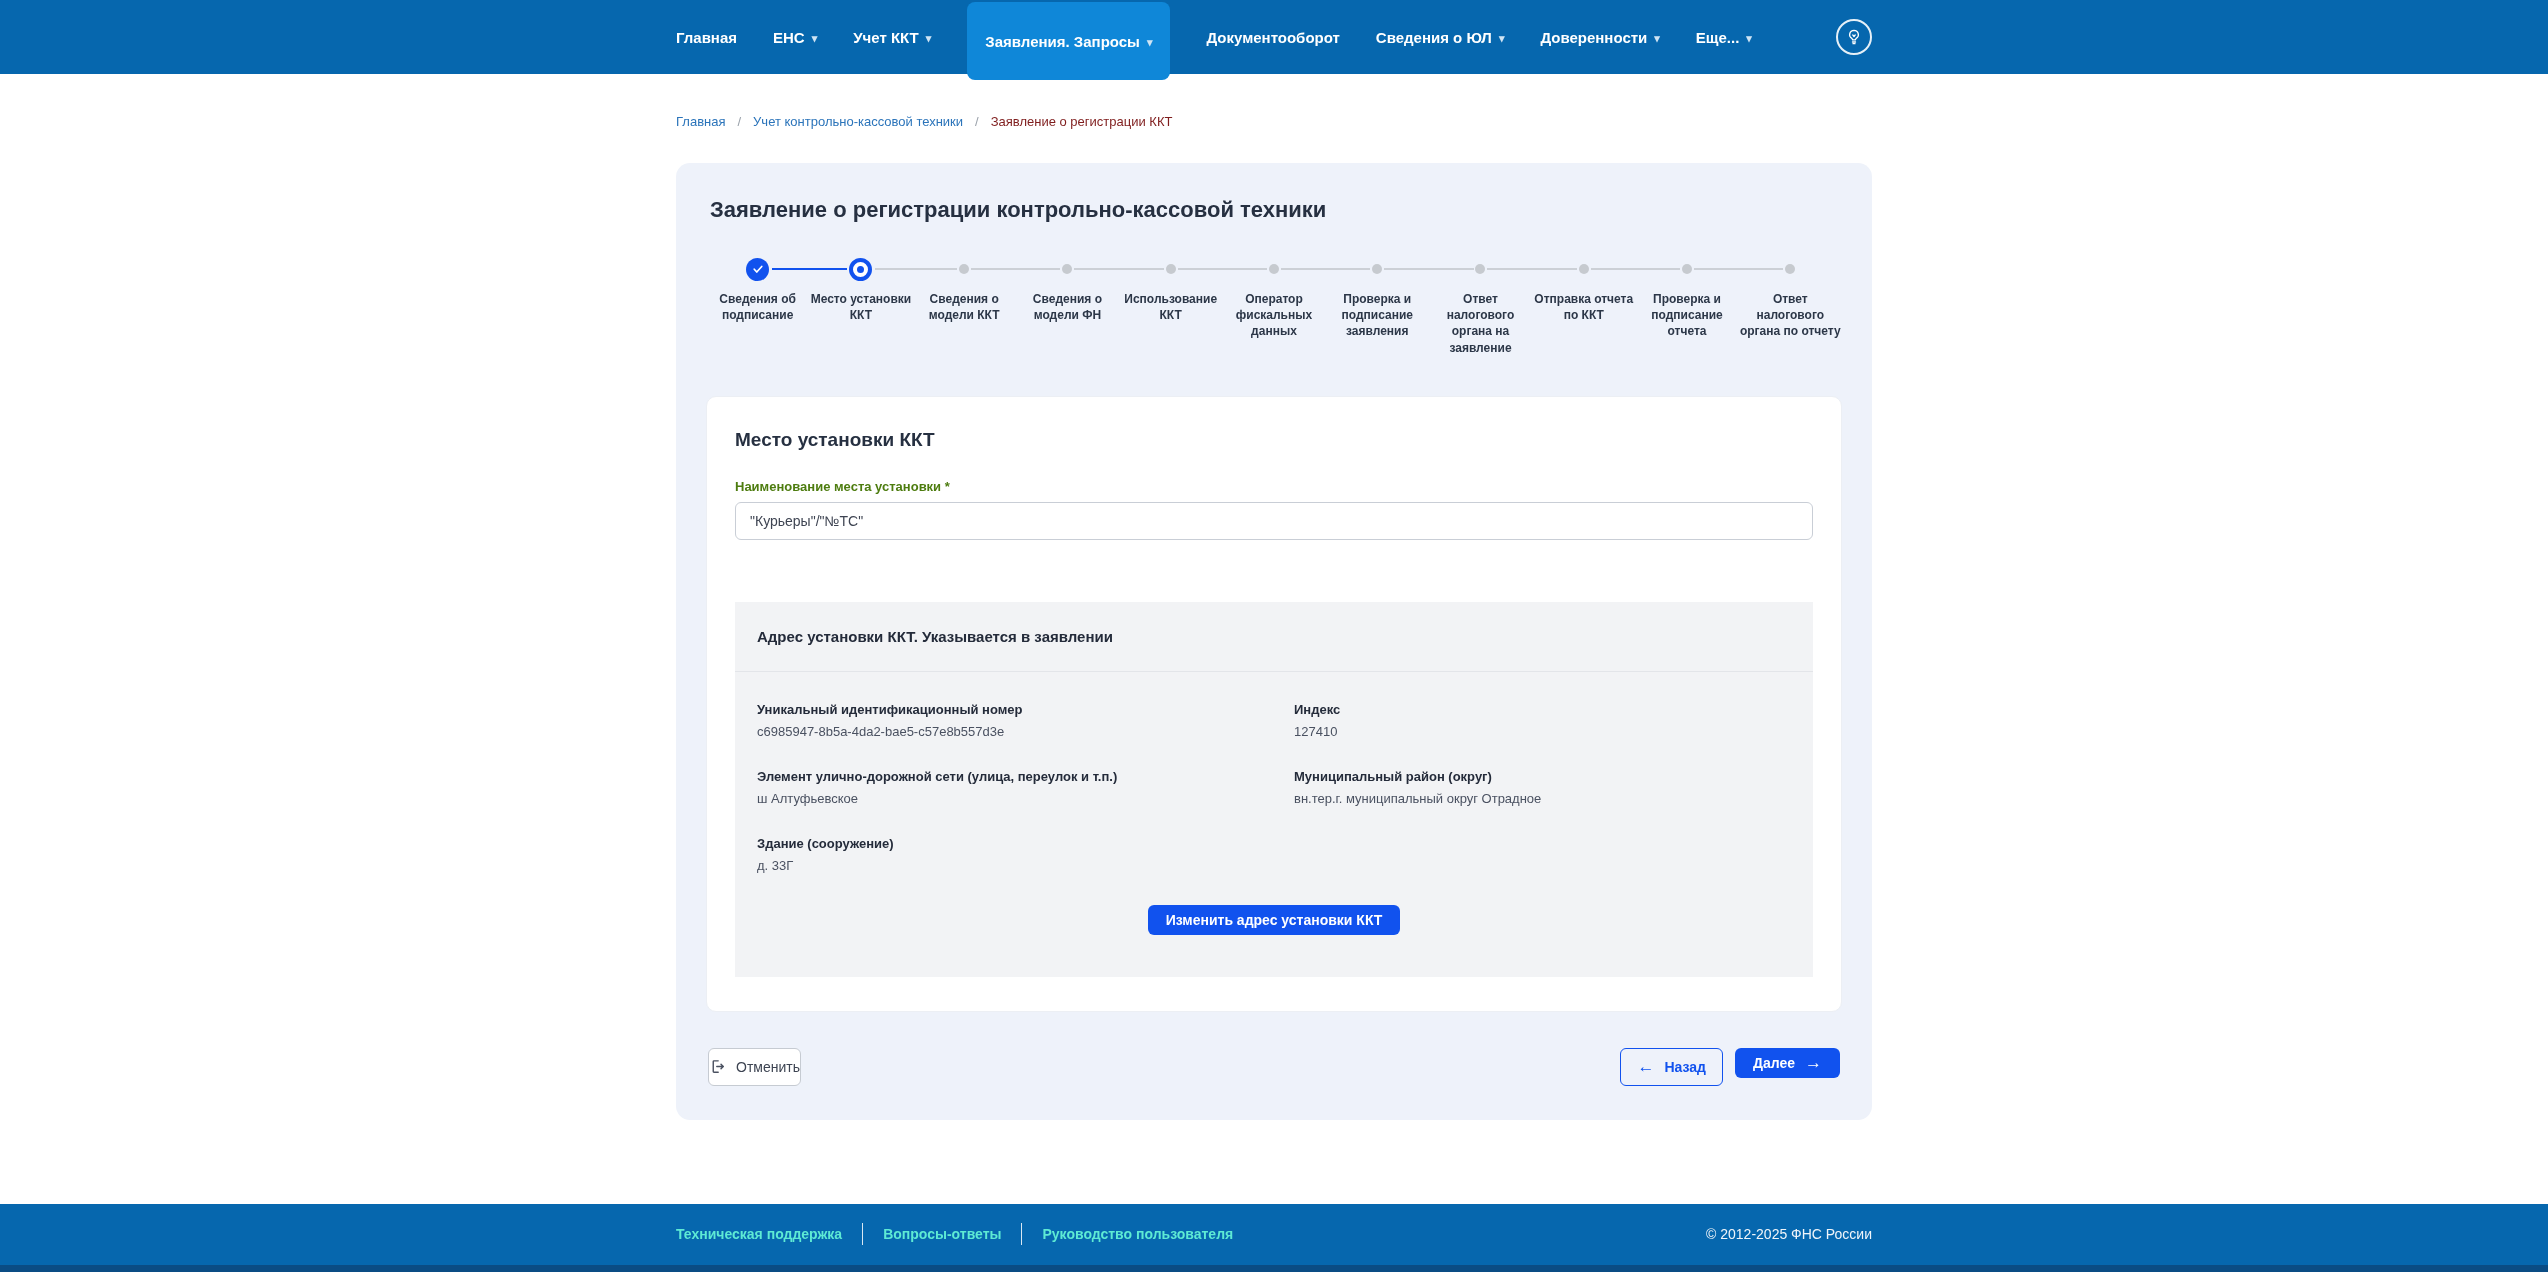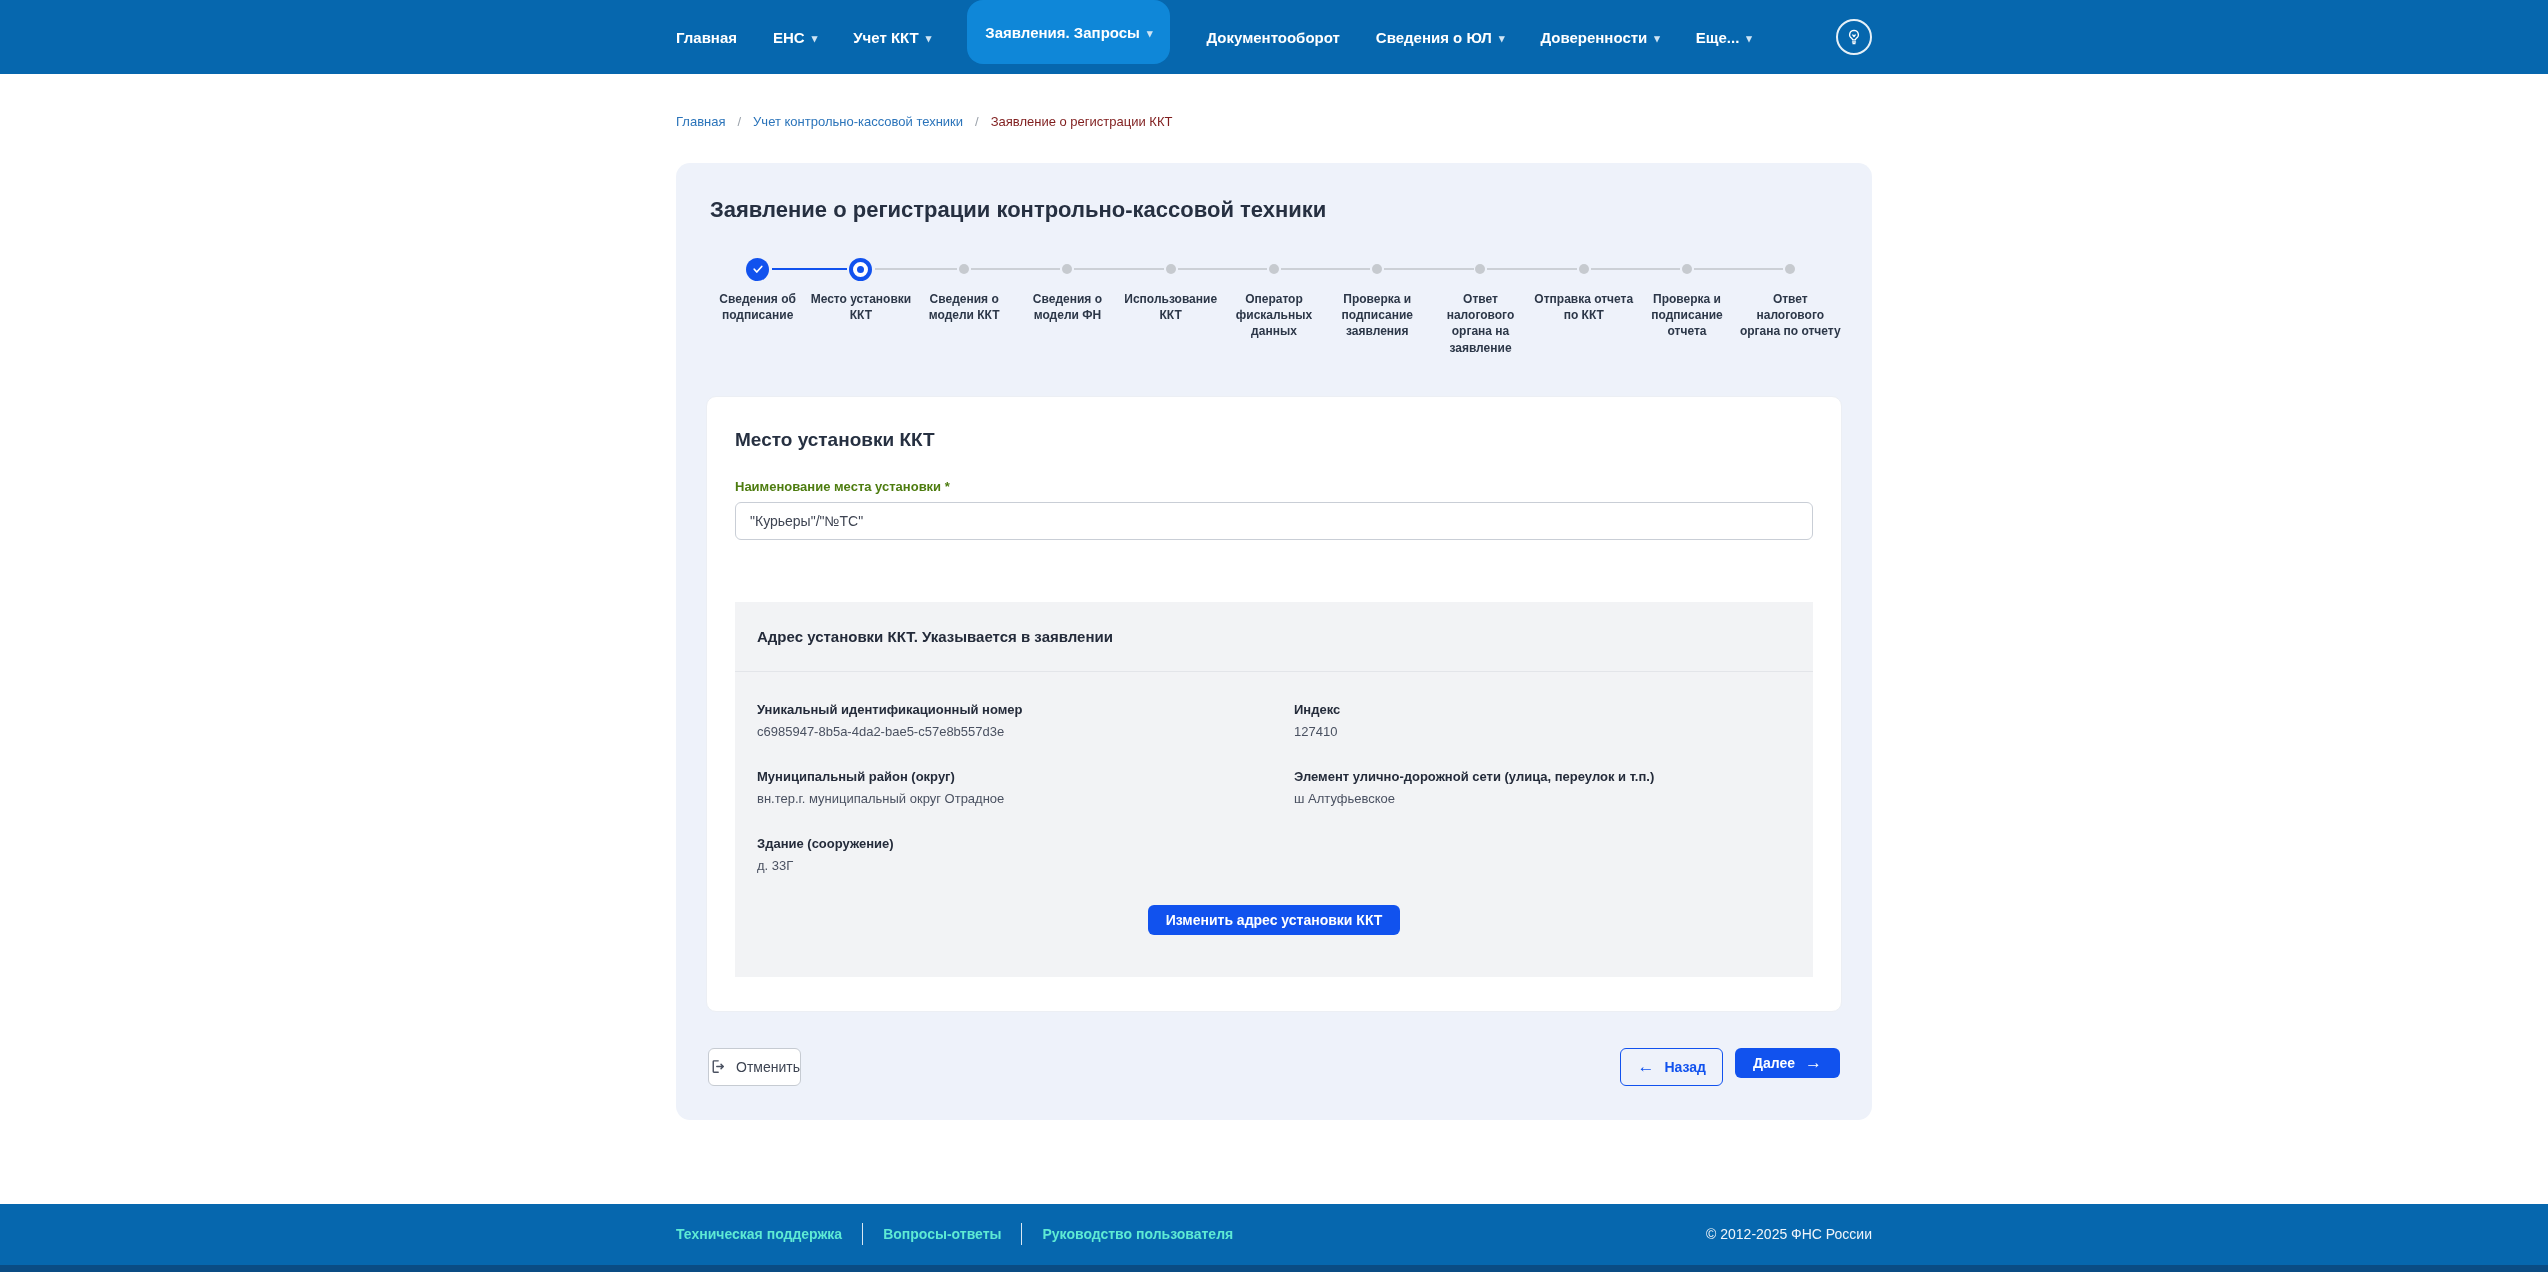--- a/index.html
+++ b/index.html
@@ -12,22 +12,22 @@
   .container { width:1196px; margin:0 auto; }
 
   
   .navbar { background:#0667ae; height:74px; position:relative; }
   .nav-inner { display:flex; align-items:center; height:74px; }
   .nav-menu { display:flex; align-items:center; gap:36px; }
   .nav-item { display:flex; align-items:center; gap:7px; color:#ffffff;
               font-size:15px; font-weight:600; height:74px; cursor:pointer; white-space:nowrap; }
   .nav-item .caret { font-size:11px; color:#cfe4f4; line-height:1; padding-top:2px; }
   .nav-item.active {
-    background:#0f87d8; border-radius:16px; height:64px; align-self:flex-start;
-    padding:0 18px; z-index:2;
+    background:#0f87d8; border-radius:8px; height:78px; align-self:flex-start;
+    margin-top:8px; padding:0 18px; z-index:2;
   }
   .nav-help { margin-left:auto; width:36px; height:36px; border-radius:50%;
               border:2px solid rgba(255,255,255,.9); display:flex; align-items:center;
               justify-content:center; cursor:pointer; }
 
   
   .breadcrumb { padding-top:40px; display:flex; align-items:center; gap:12px;
                 font-size:13px; }
   .crumb-link { color:#2b74ba; cursor:pointer; text-decoration:none; }
   .crumb-sep { color:#9aa1aa; }
@@ -273,26 +273,26 @@
         <div class="addr-grid" id="addr-grid">
             <div class="field">
               <div class="flabel">Уникальный идентификационный номер</div>
               <div class="fvalue">c6985947-8b5a-4da2-bae5-c57e8b557d3e</div>
             </div>
             <div class="field">
               <div class="flabel">Индекс</div>
               <div class="fvalue">127410</div>
             </div>
             <div class="field">
+              <div class="flabel">Элемент улично-дорожной сети (улица, переулок и т.п.)</div>
+              <div class="fvalue">ш Алтуфьевское</div>
+            </div>
+            <div class="field">
               <div class="flabel">Муниципальный район (округ)</div>
               <div class="fvalue">вн.тер.г. муниципальный округ Отрадное</div>
-            </div>
-            <div class="field">
-              <div class="flabel">Элемент улично-дорожной сети (улица, переулок и т.п.)</div>
-              <div class="fvalue">ш Алтуфьевское</div>
             </div>
             <div class="field">
               <div class="flabel">Здание (сооружение)</div>
               <div class="fvalue">д. 33Г</div>
             </div>
           </div>
         <div class="addr-btn-row">
           <button class="btn-primary">
             <span>Изменить адрес установки ККТ</span>
           </button>

